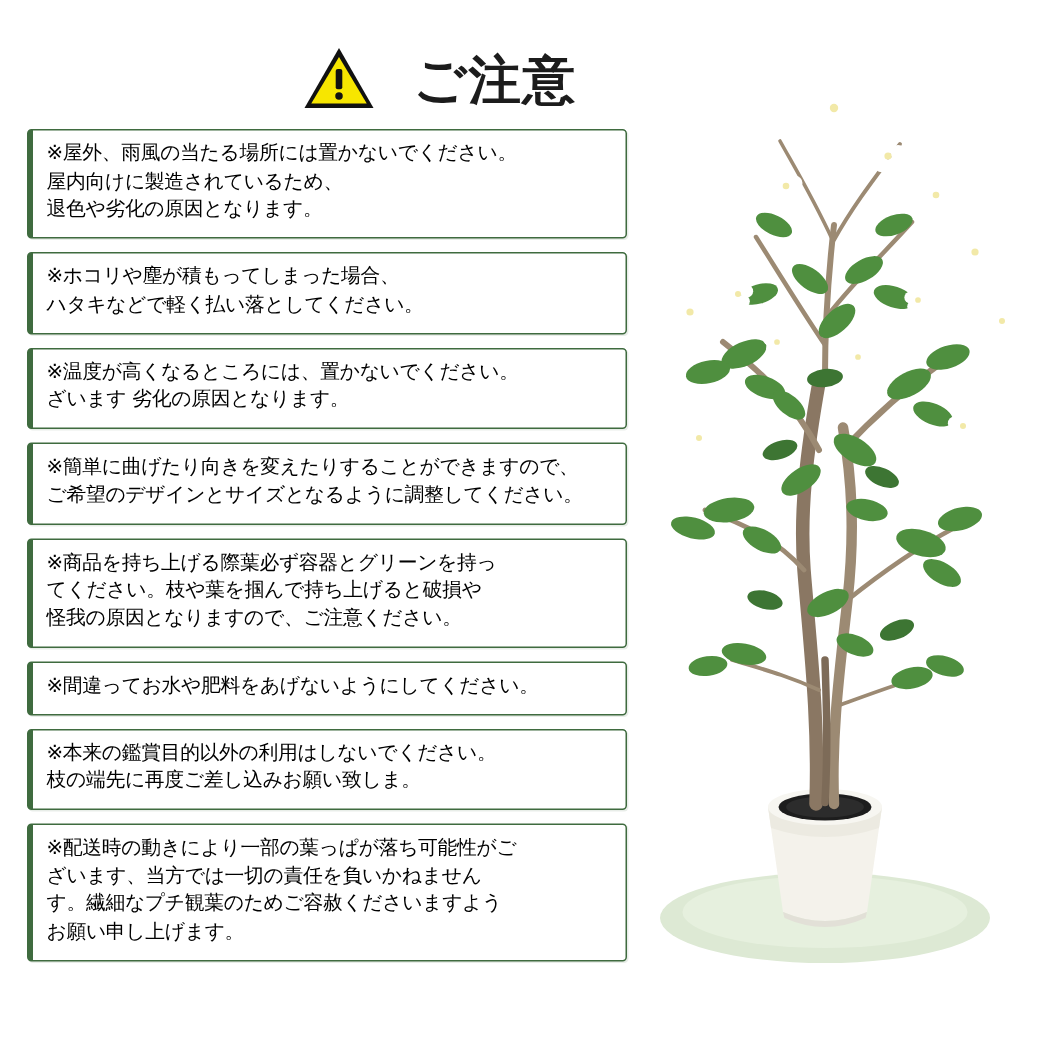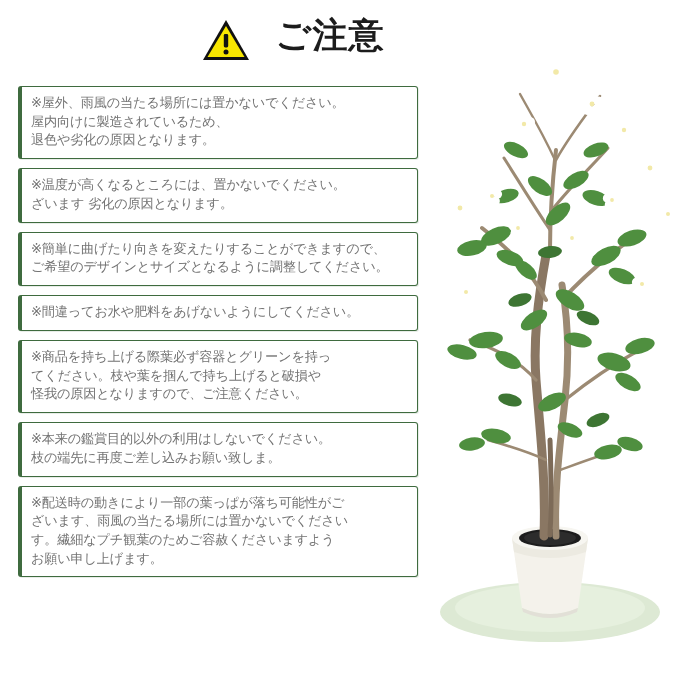--- a/index.html
+++ b/index.html
@@ -22,21 +22,21 @@
   }
 
   
   .header {
     position: absolute;
     top: 18px;
     left: 0;
     width: 586px;
     height: 56px;
     display: flex;
-    align-items: flex-start;
+    align-items: flex-end;
     justify-content: center;
     gap: 26px;
   }
   .warn-icon {
     width: 48px;
     height: 44px;
     position: relative;
     flex: none;
   }
   .warn-icon svg { display: block; }
@@ -68,21 +68,21 @@
     box-sizing: border-box;
     padding: 7px 8px 8px 9px;
     margin-bottom: 9px;
     box-shadow: 1px 1px 0 rgba(63,107,63,0.12);
   }
   .notice p {
     margin: 0;
     font-family: "DejaVu Sans", sans-serif;
     font-size: 13.2px;
     line-height: 1.42;
-    color: #737373;
+    color: #000000;
     white-space: pre-line;
     letter-spacing: -0.2px;
   }
 
   
   .plant-area {
     position: absolute;
     right: 0;
     top: 0;
     width: 300px;
@@ -108,42 +108,46 @@
     <div class="header-title">ご注意</div>
   </div>
 
   <div class="notice-list">
     <div class="notice">
       <p>※屋外、雨風の当たる場所には置かないでください。
   屋内向けに製造されているため、
   退色や劣化の原因となります。</p>
     </div>
     <div class="notice">
+      <p>※ホコリや塵が積もってしまった場合、
+  ハタキなどで軽く払い落としてください。</p>
+    </div>
+    <div class="notice">
       <p>※温度が高くなるところには、置かないでください。
   ざいます 劣化の原因となります。</p>
     </div>
     <div class="notice">
       <p>※簡単に曲げたり向きを変えたりすることができますので、
 ご希望のデザインとサイズとなるように調整してください。</p>
-    </div>
-    <div class="notice">
-      <p>※間違ってお水や肥料をあげないようにしてください。</p>
     </div>
     <div class="notice">
       <p>※商品を持ち上げる際葉必ず容器とグリーンを持っ
   てください。枝や葉を掴んで持ち上げると破損や
   怪我の原因となりますので、ご注意ください。</p>
     </div>
     <div class="notice">
+      <p>※間違ってお水や肥料をあげないようにしてください。</p>
+    </div>
+    <div class="notice">
       <p>※本来の鑑賞目的以外の利用はしないでください。
   枝の端先に再度ご差し込みお願い致しま。</p>
     </div>
     <div class="notice">
       <p>※配送時の動きにより一部の葉っぱが落ち可能性がご
-  ざいます、雨風の当たる場所には置かないでください
+  ざいます、当方では一切の責任を負いかねません
   す。繊細なプチ観葉のためご容赦くださいますよう
   お願い申し上げます。</p>
     </div>
   </div>
 
   <div class="plant-area">
     <svg viewBox="0 0 300 700" width="300" height="700" aria-hidden="true">
 
       <ellipse cx="150" cy="612" rx="110" ry="30" fill="#dde9d4"></ellipse>
       <ellipse cx="150" cy="608" rx="95" ry="24" fill="#e6f0de"></ellipse>

